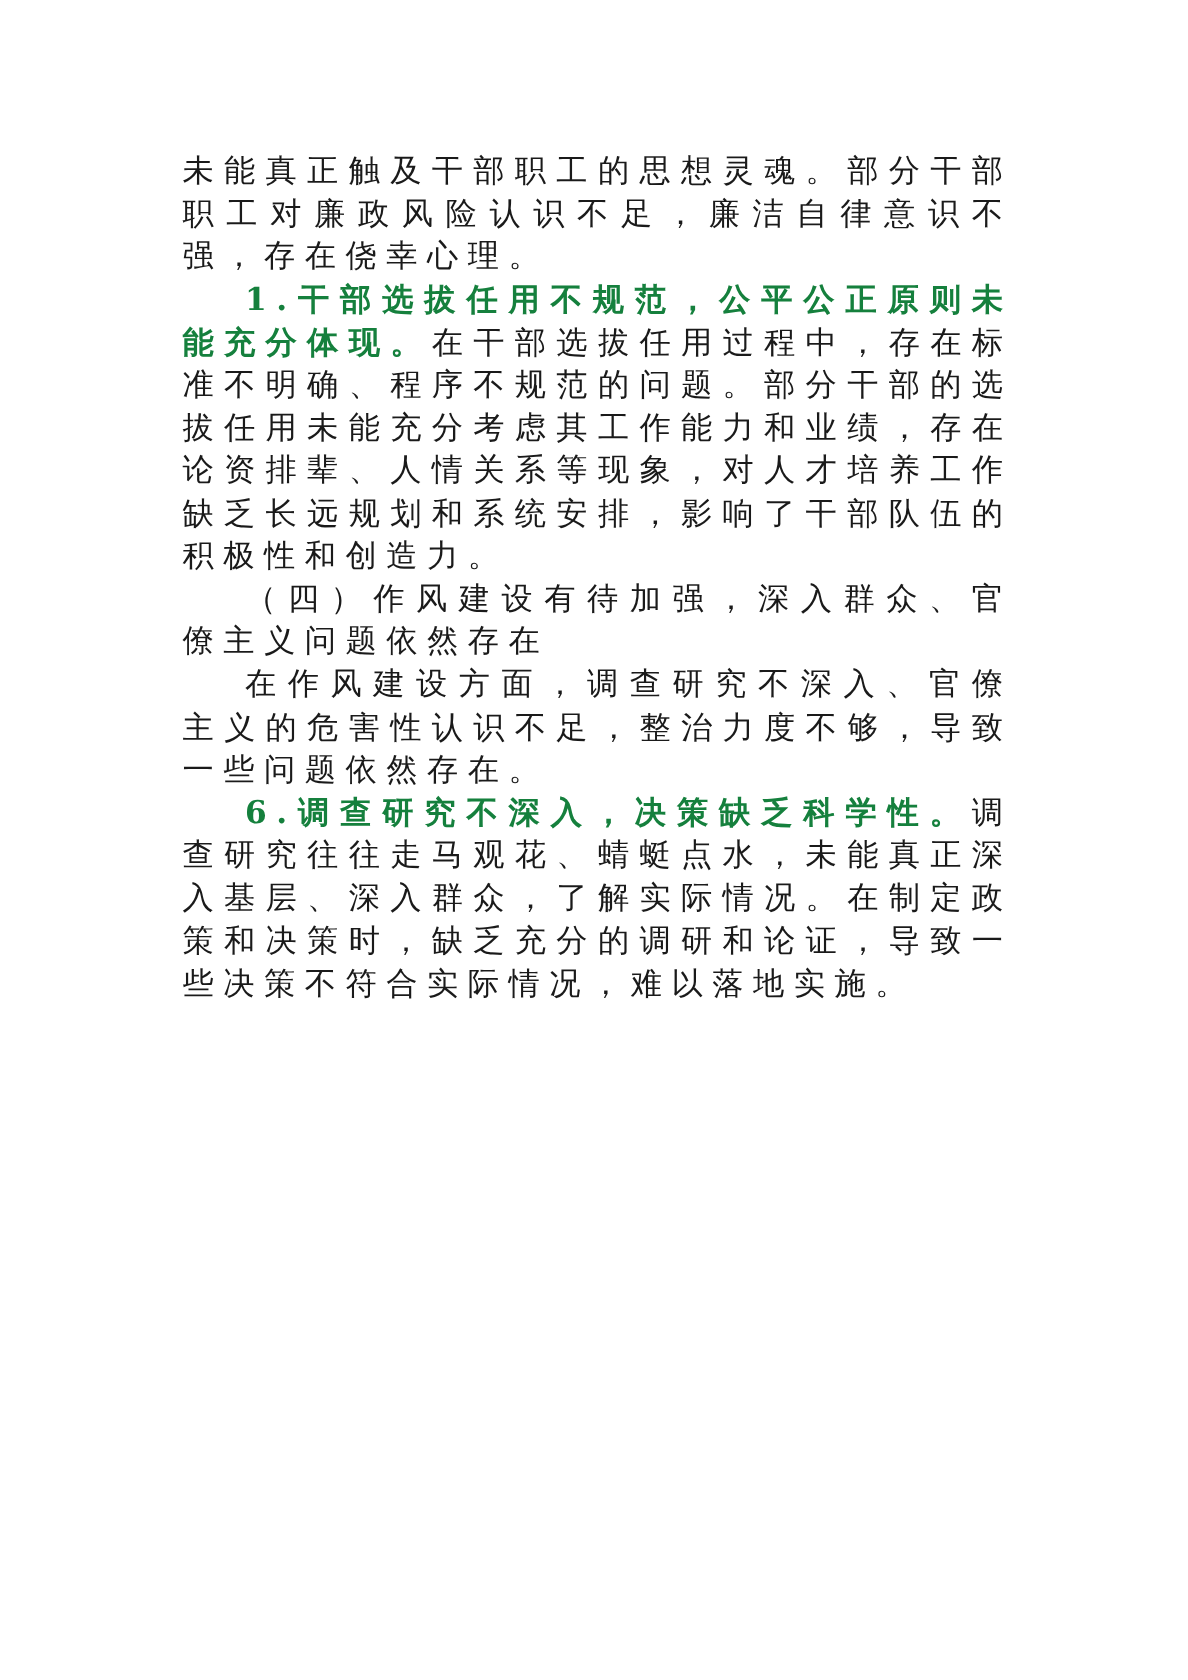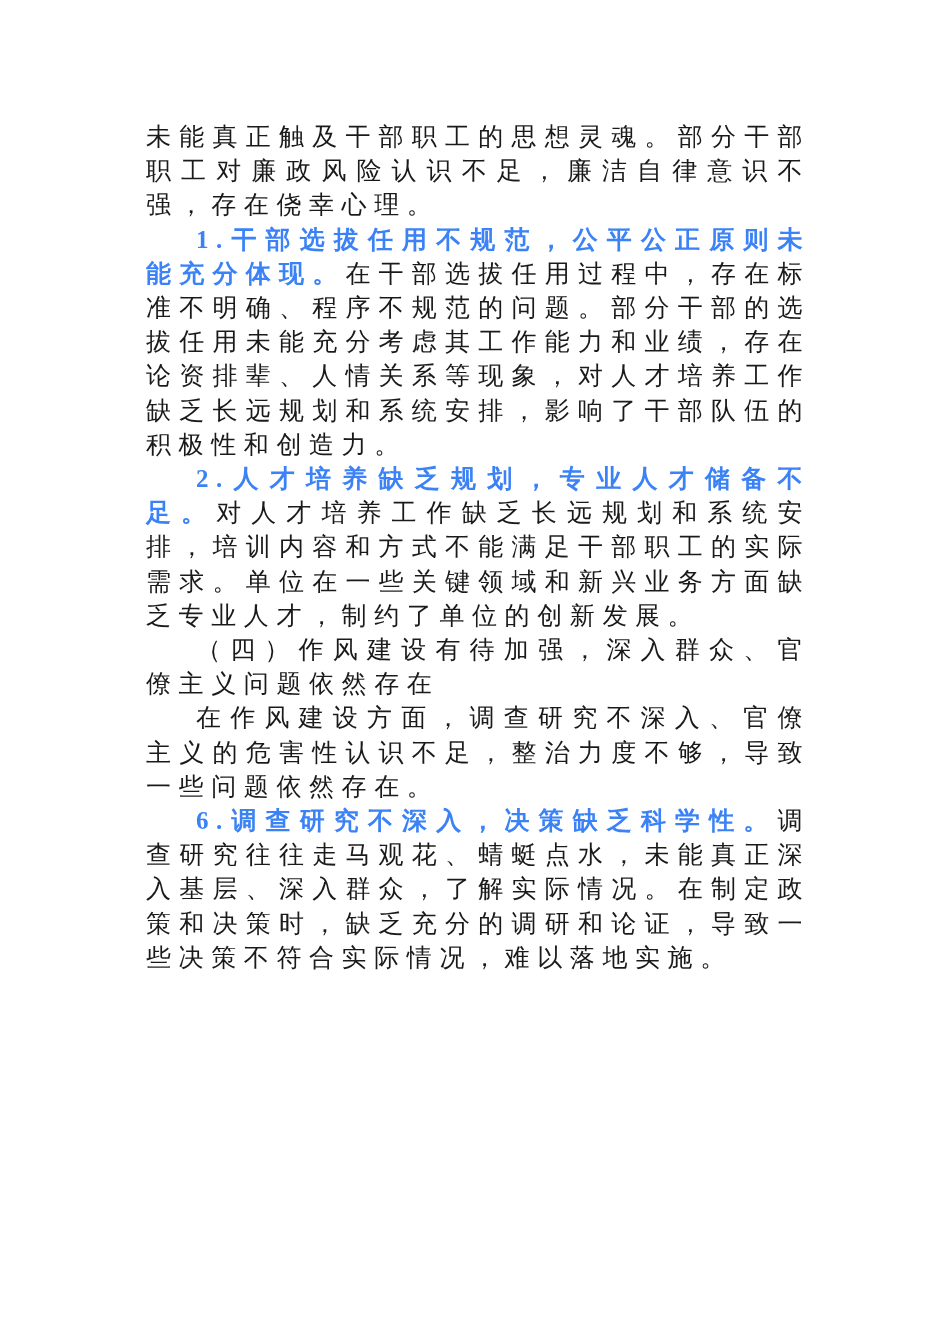--- a/index.html
+++ b/index.html
@@ -3,36 +3,35 @@
 <meta charset="utf-8">
 <style>
   html, body { margin: 0; padding: 0; background: #ffffff; }
   body { width: 950px; height: 1344px; position: relative; overflow: hidden; }
   .page {
     position: absolute; left: 146px; top: 120px; width: 664px;
     font-family: "DejaVu Serif", "Liberation Serif", serif;
     font-size: 25px; line-height: 34.2px; color: #1a1a1a;
     letter-spacing: 7.6px;
   }
-  .p { margin: 0; text-align: justify; text-justify: inter-character; font-family: Liberation Serif, serif; }
+  .p { margin: 0; text-align: justify; text-justify: inter-character; }
   .indent { text-indent: 50px; }
   .heading { text-indent: 50px; }
-  .b { font-weight: bold; color: #3b82f6; }
+  .b { font-weight: bold; color: #15803d; }
 </style>
 </head>
 <body>
 
 <div class="page">
   <p class="p"><span>未能真正触及干部职工的思想灵魂。部分干部职工对廉政风险认识不足，廉洁自律意识不强，存在侥幸心理。</span></p>
 
 
 
   <p class="p indent"><span class="b">1.干部选拔任用不规范，公平公正原则未能充分体现。</span><span>在干部选拔任用过程中，存在标准不明确、程序不规范的问题。部分干部的选拔任用未能充分考虑其工作能力和业绩，存在论资排辈、人情关系等现象，对人才培养工作缺乏长远规划和系统安排，影响了干部队伍的积极性和创造力。</span></p>
 
-  <p class="p indent"><span class="b">2.人才培养缺乏规划，专业人才储备不足。</span><span>对人才培养工作缺乏长远规划和系统安排，培训内容和方式不能满足干部职工的实际需求。单位在一些关键领域和新兴业务方面缺乏专业人才，制约了单位的创新发展。</span></p>
 
 
   <p class="p heading"><span>（四）作风建设有待加强，深入群众、官僚主义问题依然存在</span></p>
 
   <p class="p indent"><span>在作风建设方面，调查研究不深入、官僚主义的危害性认识不足，整治力度不够，导致一些问题依然存在。</span></p>
 
   <p class="p indent"><span class="b">6.调查研究不深入，决策缺乏科学性。</span><span>调查研究往往走马观花、蜻蜓点水，未能真正深入基层、深入群众，了解实际情况。在制定政策和决策时，缺乏充分的调研和论证，导致一些决策不符合实际情况，难以落地实施。</span></p>
 
 </div>
 

